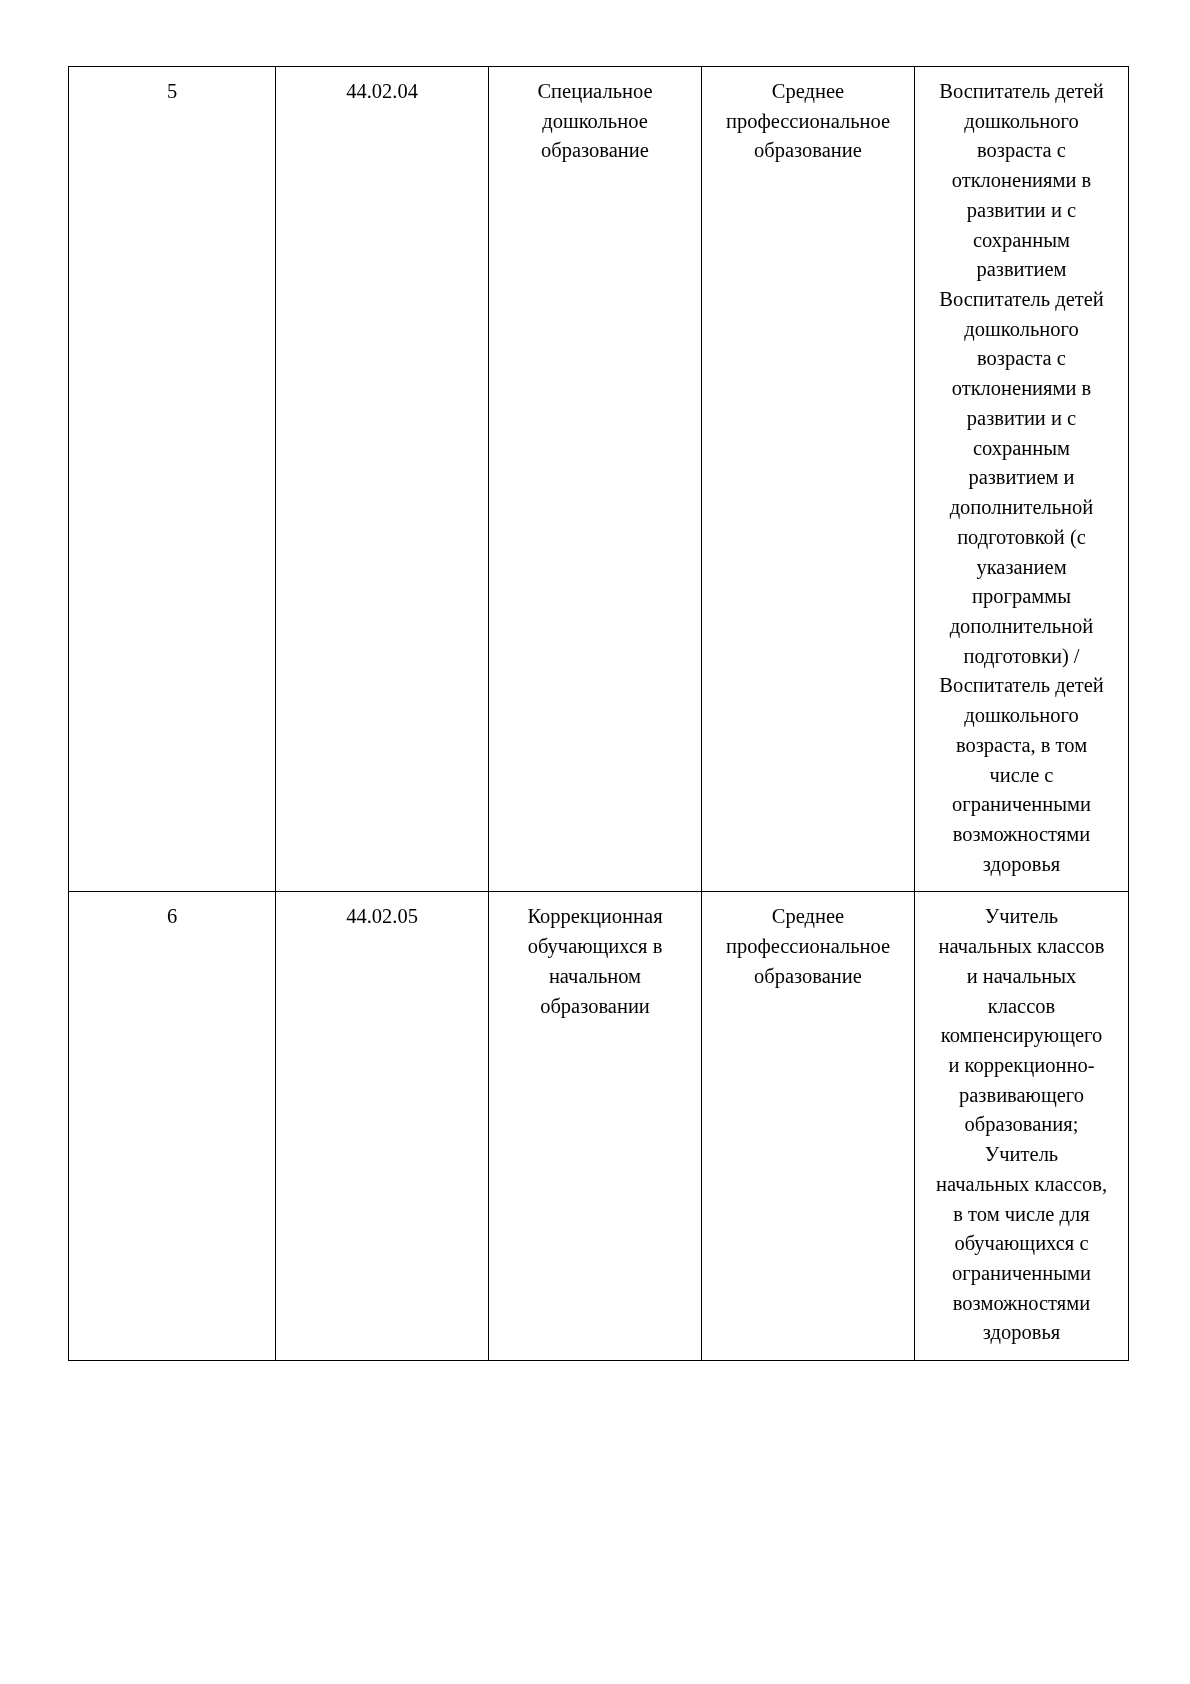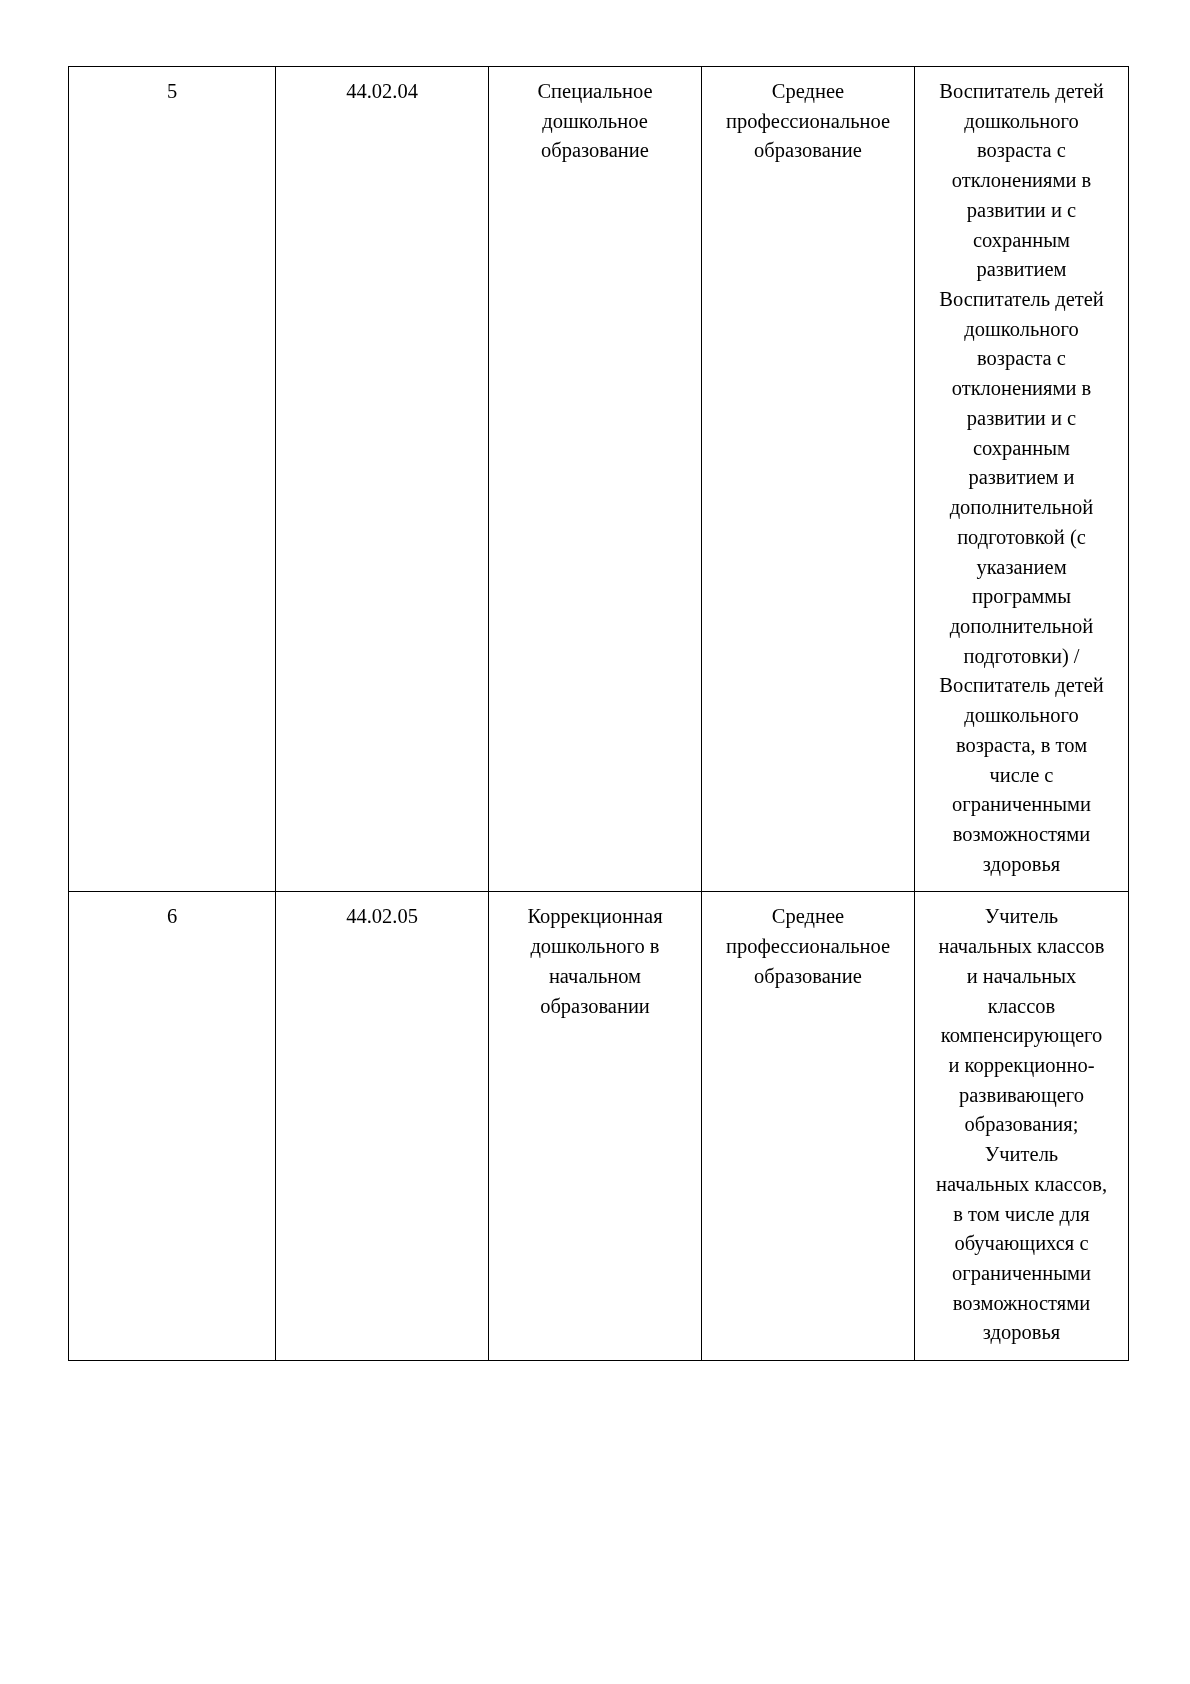--- a/index.html
+++ b/index.html
@@ -107,21 +107,21 @@
       </tr>
       <tr class="row-6">
         <td class="col-num">
           <span class="cell-text">6</span>
         </td>
         <td class="col-code">
           <span class="cell-text">44.02.05</span>
         </td>
         <td class="col-name">
           <span class="cell-text">Коррекционная
-дошкольного в
+обучающихся в
 начальном
 образовании</span>
         </td>
         <td class="col-level">
           <span class="cell-text">Среднее
 профессиональное
 образование</span>
         </td>
         <td class="col-qual">
           <span class="cell-text">Учитель

